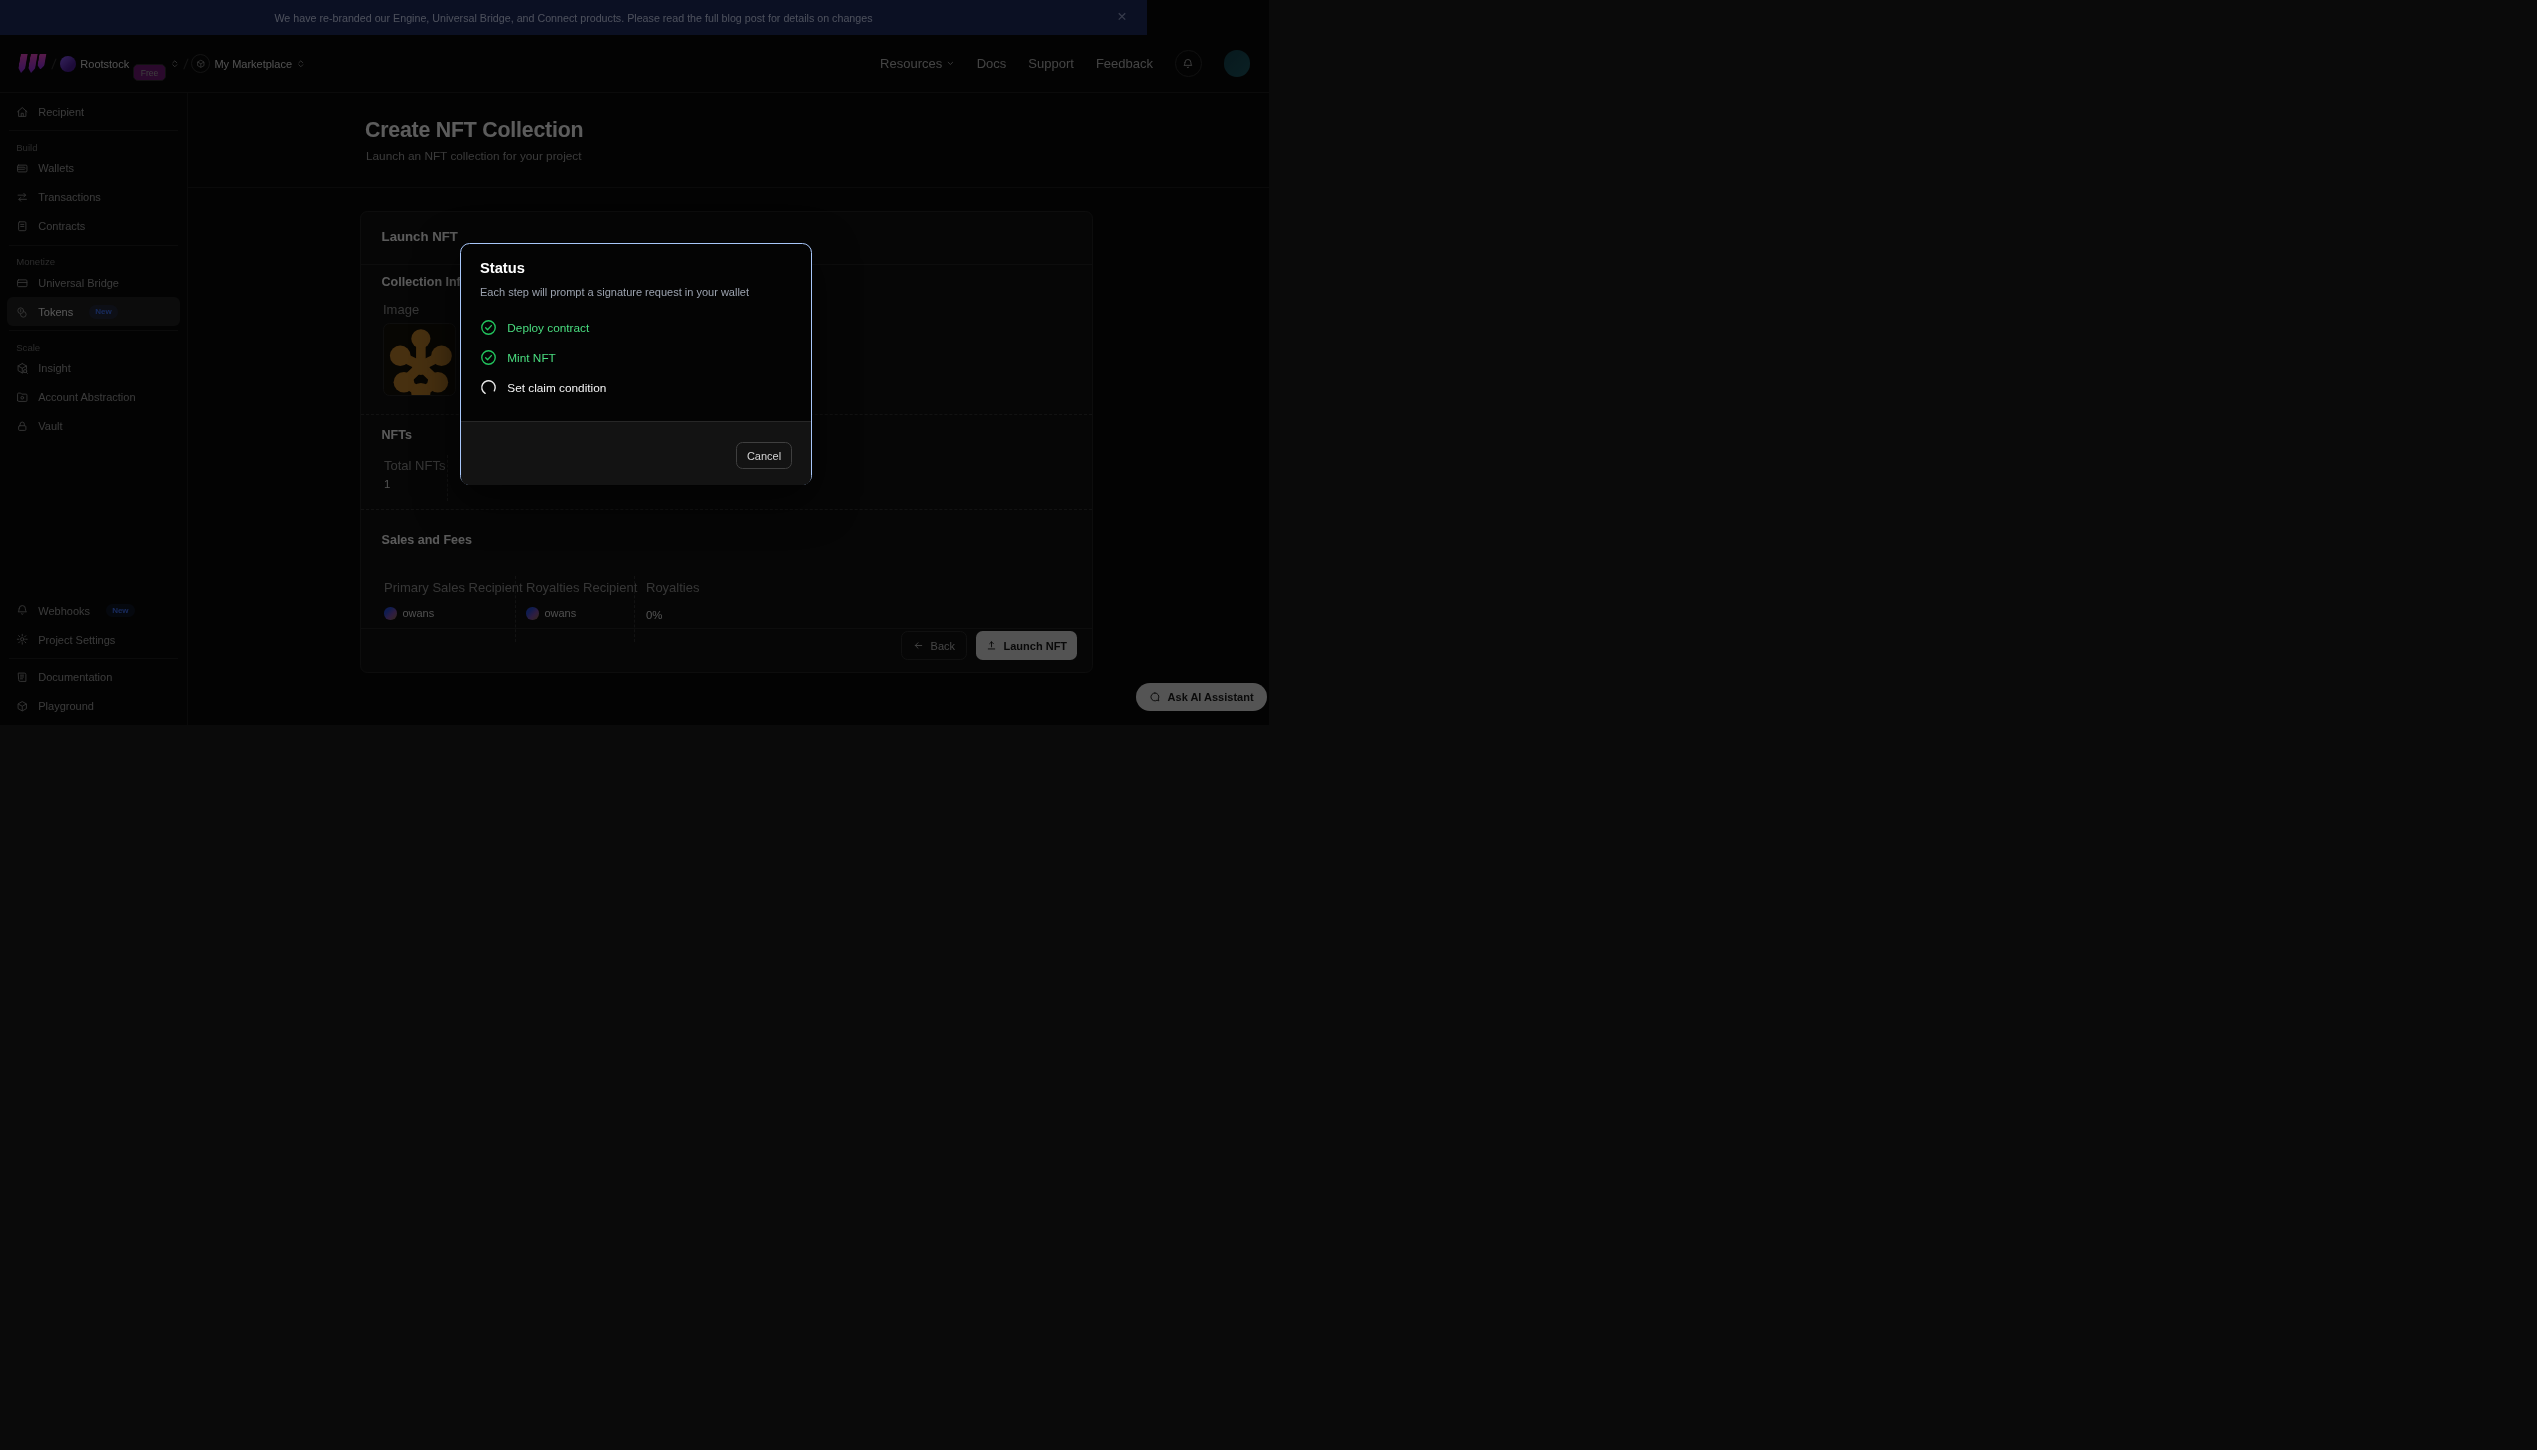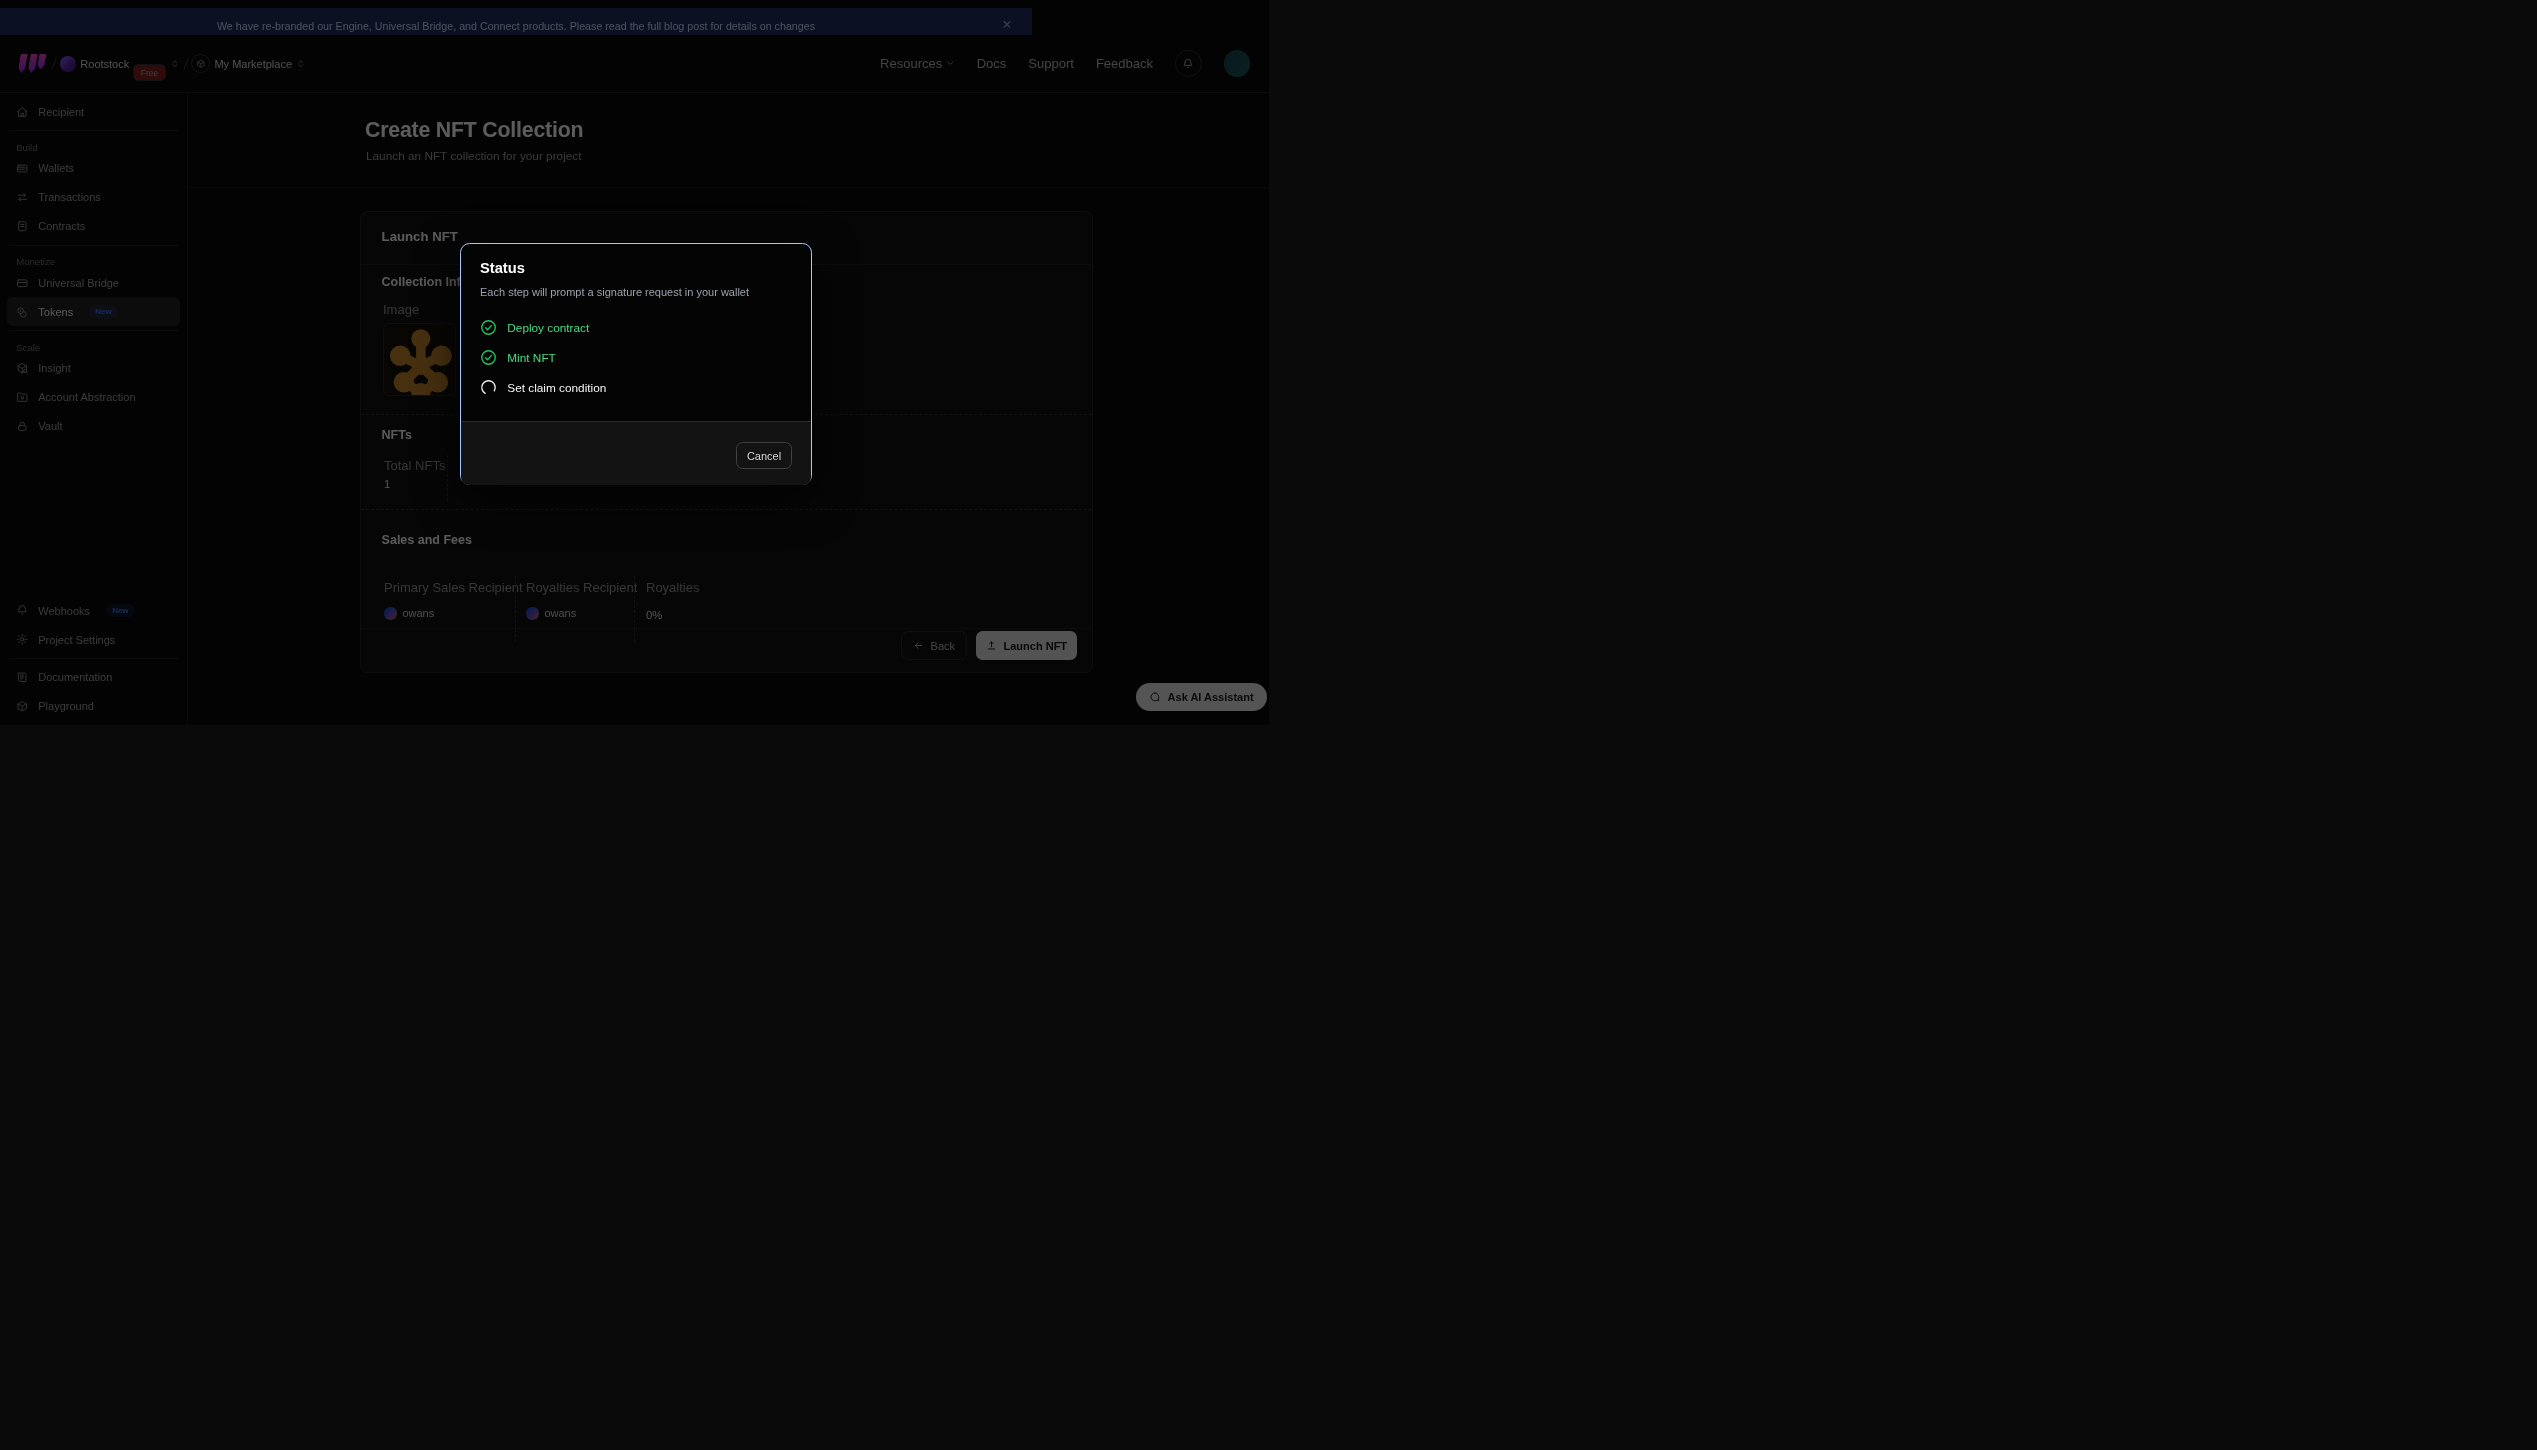--- a/index.html
+++ b/index.html
@@ -1,38 +1,38 @@
 <!DOCTYPE html>
 <html style="font-size:11.8px"><head>
 <meta charset="utf-8">
 <style>
   * { margin:0; padding:0; box-sizing:border-box; }
   html,body { width:1269px; height:725px; overflow:hidden; }
   body { font-family:"Liberation Sans", sans-serif; background:#0a0a0a; color:#e5e5e5; position:relative; }
   svg { display:block; }
 
   
-  .banner { position:absolute; left:0; top:8px; width:1032px; height:35px; background:#1e2b5e;
+  .banner { position:absolute; left:0; top:0; width:1147px; height:35px; background:#1e2b5e;
             display:flex; align-items:center; justify-content:center; }
   .banner-msg { font-size:10.7px; color:#c9d2f0; }
   .banner-close { position:absolute; right:17.7px; top:10.3px; width:14.7px; height:14.7px; color:#8f9bc4;
                   font-size:12.5px; line-height:14.7px; text-align:center; cursor:pointer; }
 
   
   .header { position:absolute; left:0; top:35px; width:1269px; height:58px; border-bottom:0.7px solid #1d1d1d;
             display:flex; align-items:center; padding:0 19px; background:#0a0a0a; }
   .hl { display:flex; align-items:center; gap:4px; }
   .logo { display:flex; gap:2.2px; align-items:flex-start; height:19px; margin-right:2.9px; }
   .logo span { width:7.4px; height:19px; background:linear-gradient(180deg,#e546c0,#8c2ee0);
                clip-path:polygon(0 0,100% 0,100% 72%,50% 100%,0 72%); transform:skewX(-10deg); }
   .logo span:nth-child(3){ height:15.4px; }
   .slash { color:#383838; font-size:14px; font-weight:300; transform:skewX(-8deg); }
   .proj-avatar { width:16px; height:16px; border-radius:50%; background:linear-gradient(135deg,#8b5cf6,#4c1d95 70%); }
   .crumb-label { font-size:11px; color:#d4d4d4; }
-  .pill-free { font-size:8.5px; color:#a3a3a3; background:#7f1d1d; border:0.7px solid #2e2e2e; border-radius:5.1px;
+  .pill-free { font-size:8.5px; color:#a3a3a3; background:#701a75; border:0.7px solid #2e2e2e; border-radius:5.1px;
                padding:2.2px 6.6px;margin-top:18px; }
   .updown { color:#8a8a8a; }
   .cube-circle { width:19px; height:19px; border:0.7px solid #333; border-radius:50%; display:flex;
                  align-items:center; justify-content:center; color:#9a9a9a; }
   .hr { margin-left:auto; display:flex; align-items:center; gap:22px; }
   .nav-link { font-size:13px; color:#b3b3b3; display:flex; align-items:center; gap:3.7px; cursor:pointer; }
   .bell-btn { width:26.5px; height:26.5px; border:0.7px solid #2b2b2b; border-radius:50%; display:flex;
               align-items:center; justify-content:center; color:#b3b3b3; cursor:pointer; }
   .user-avatar { width:26.5px; height:26.5px; border-radius:50%; background:linear-gradient(135deg,#14424c,#1d5560); }
 

